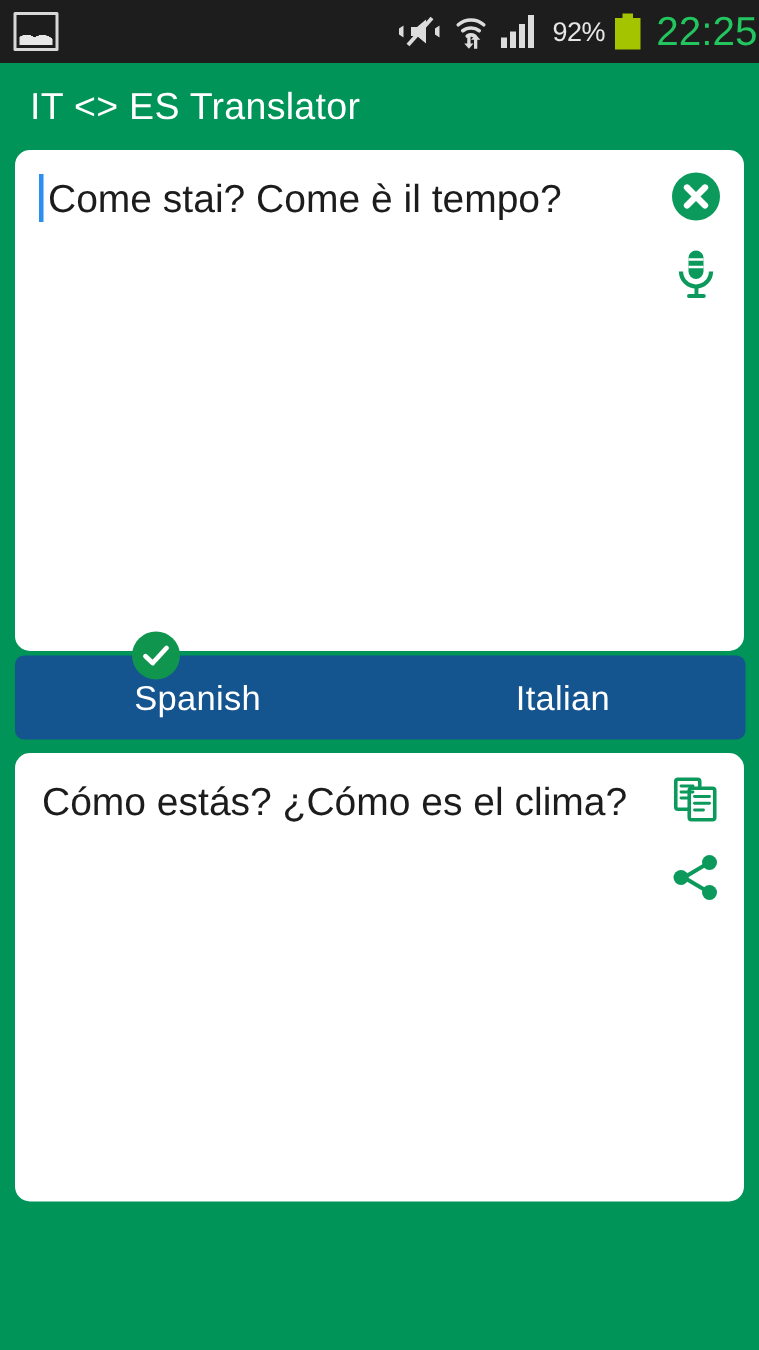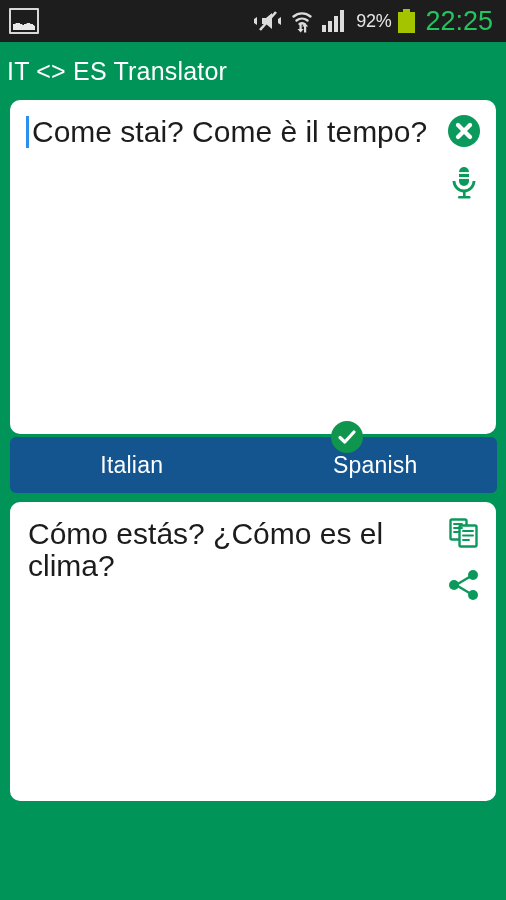--- a/index.html
+++ b/index.html
@@ -28,21 +28,21 @@
   }
   .sb-left {
     display: flex;
     align-items: center;
     padding-left: 9px;
     flex: 1 1 auto;
   }
   .sb-right {
     display: flex;
     align-items: center;
-    padding-right: 13px;
+    padding-right: 1px;
     gap: 7px;
     justify-content: center;
   }
   .pic-icon {
     width: 26px; height: 22px;
     border: 2px solid #d8d8d8;
     background: #1d1d1d;
     position: relative;
     border-radius: 1px;
     overflow: hidden;
@@ -90,21 +90,21 @@
     position: absolute;
     left: 0; top: 42px;
     width: 506px; height: 58px;
     background: #009459;
     display: flex;
     align-items: center;
   }
   .app-title {
     color: #ffffff;
     font-size: 25px;
-    padding-left: 7px;
+    padding-left: 20px;
     letter-spacing: 0.2px;
   }
 
   
   .card {
     position: absolute;
     background: #ffffff;
     border-radius: 10px;
     left: 10px;
     width: 486px;
@@ -117,21 +117,21 @@
   #output-card {
     top: 502px;
     height: 299px;
   }
   .card-text {
     position: absolute;
     left: 18px;
     top: 16px;
     right: 62px;
     color: #1c1c1c;
-    font-size: 30px;
+    font-size: 26px;
     line-height: 32px;
     word-wrap: break-word;
   }
   #input-card .card-text {
     border-left: 3px solid #2a8fef;
     padding-left: 3px;
     left: 16px;
   }
   .card-actions {
     position: absolute;
@@ -268,29 +268,29 @@
             <line x1="10" y1="7" x2="20" y2="7"></line>
             <line x1="10" y1="12" x2="20" y2="12"></line>
           </g>
         </svg>
       </div>
     </div>
   </div>
 
   <div class="langbar">
     <div class="lang-half">
-      <span class="lang-label">Italian</span>
-    </div>
-    <div class="lang-half">
       <span class="lang-label">Spanish</span>
       <div class="check-badge">
         <svg width="20" height="20" viewBox="0 0 20 20">
           <polyline points="3,10.5 7.8,15 17,5" fill="none" stroke="#ffffff" stroke-width="3.2" stroke-linecap="round" stroke-linejoin="round"></polyline>
         </svg>
       </div>
+    </div>
+    <div class="lang-half">
+      <span class="lang-label">Italian</span>
     </div>
   </div>
 
   <div id="output-card" class="card">
     <div class="card-text">Cómo estás? ¿Cómo es el clima?</div>
     <div class="card-actions">
 
       <div class="act-btn">
         <svg width="32" height="32" viewBox="0 0 32 32">
           <g fill="none" stroke="#0b9a5c" stroke-width="2.4">

